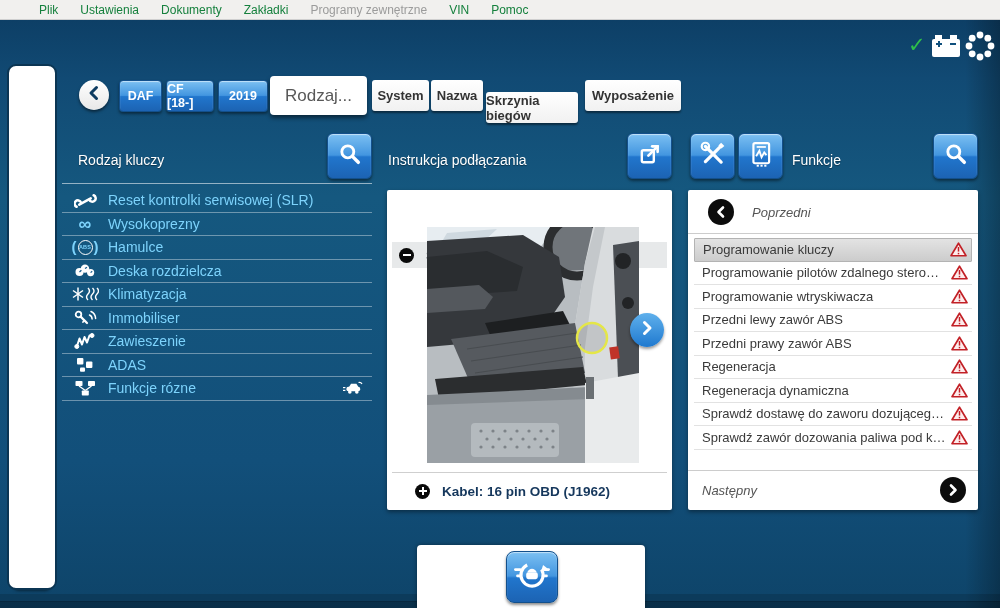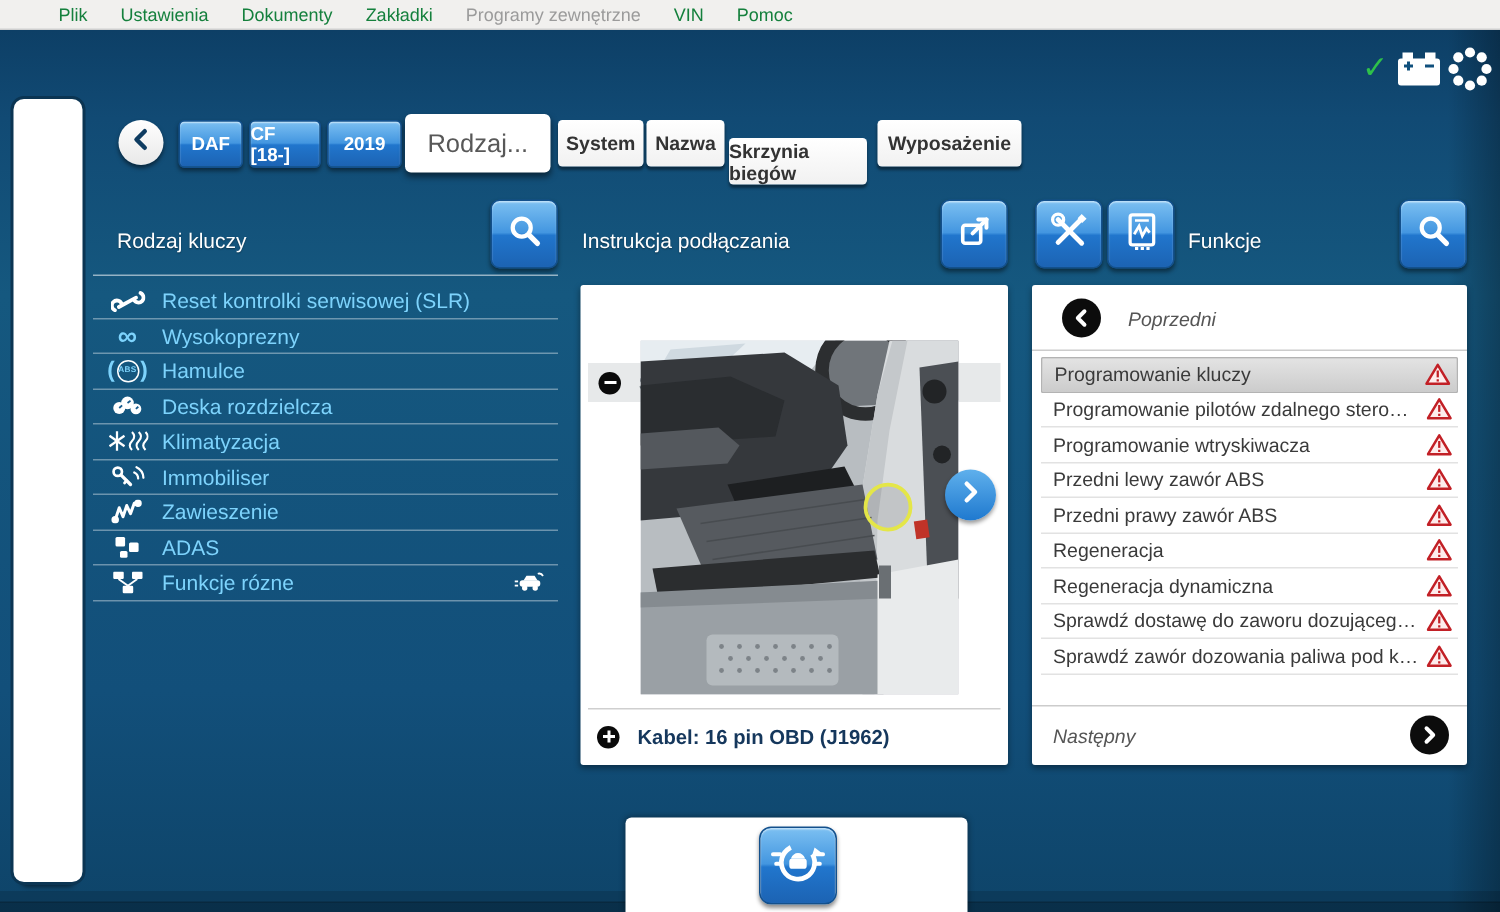--- a/index.html
+++ b/index.html
@@ -64,21 +64,21 @@
   .mpanel { position:absolute; left:387px; top:190px; width:285px; height:320px; background:#fff; border-radius:2px;
             box-shadow:0 2px 4px rgba(0,0,0,.4); }
   .socketbar { position:absolute; left:5px; top:5px; width:275px; height:26px; background:#e7e9ea;
                display:flex; align-items:center; gap:12px; padding-left:7px;margin-top:47px; }
   .socketbar .t { font-size:13px; font-weight:bold; color:#1d2733; }
   .photo { position:absolute; left:40px; top:37px; width:212px; height:236px; }
   .nextphoto { position:absolute; left:243px; top:123px; width:34px; height:34px; border-radius:50%;
                background:linear-gradient(180deg,#5fb0ec,#1f79cf); box-shadow:0 2px 3px rgba(0,0,0,.4);
                display:flex; align-items:center; justify-content:center; cursor:pointer; }
   .mdiv { position:absolute; left:5px; top:282px; width:275px; height:1px; background:#cfcfcf; }
-  .cablebar { position:absolute; left:4px; top:286px; width:275px; height:30px; display:flex; align-items:center;
+  .cablebar { position:absolute; left:21px; top:286px; width:275px; height:30px; display:flex; align-items:center;
               gap:12px; padding-left:7px; }
   .cablebar .t { font-size:13.5px; font-weight:bold; color:#15375c; }
   .bdot { width:15px; height:15px; min-width:15px; border-radius:50%; background:#0a0a0a; position:relative; }
   .bdot .h { position:absolute; left:3.5px; top:6.5px; width:8px; height:2px; background:#fff; }
   .bdot .v { position:absolute; left:6.5px; top:3.5px; width:2px; height:8px; background:#fff; }
 
   
   .rpanel { position:absolute; left:688px; top:190px; width:290px; height:320px; background:#fff; border-radius:2px;
             box-shadow:0 2px 4px rgba(0,0,0,.4); }
   .prevrow { position:absolute; left:8px; top:6px; width:274px; height:32px; display:flex; align-items:center; gap:18px;

